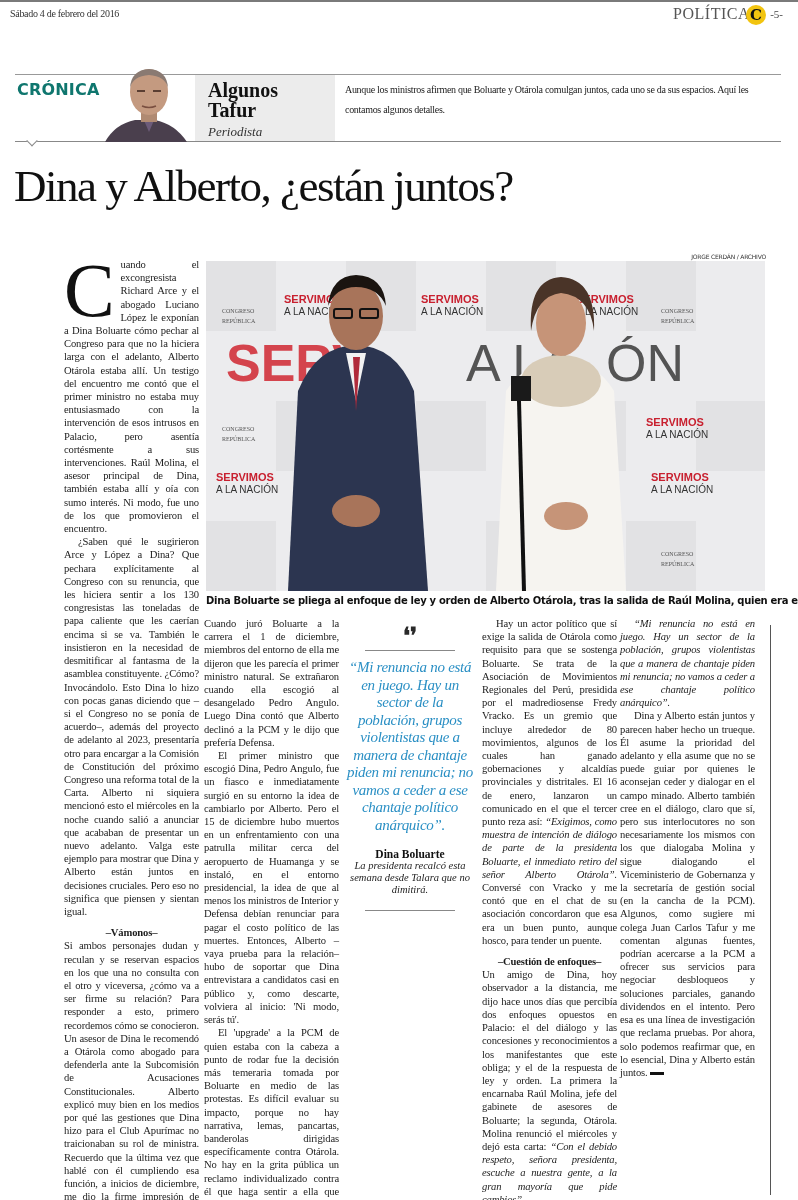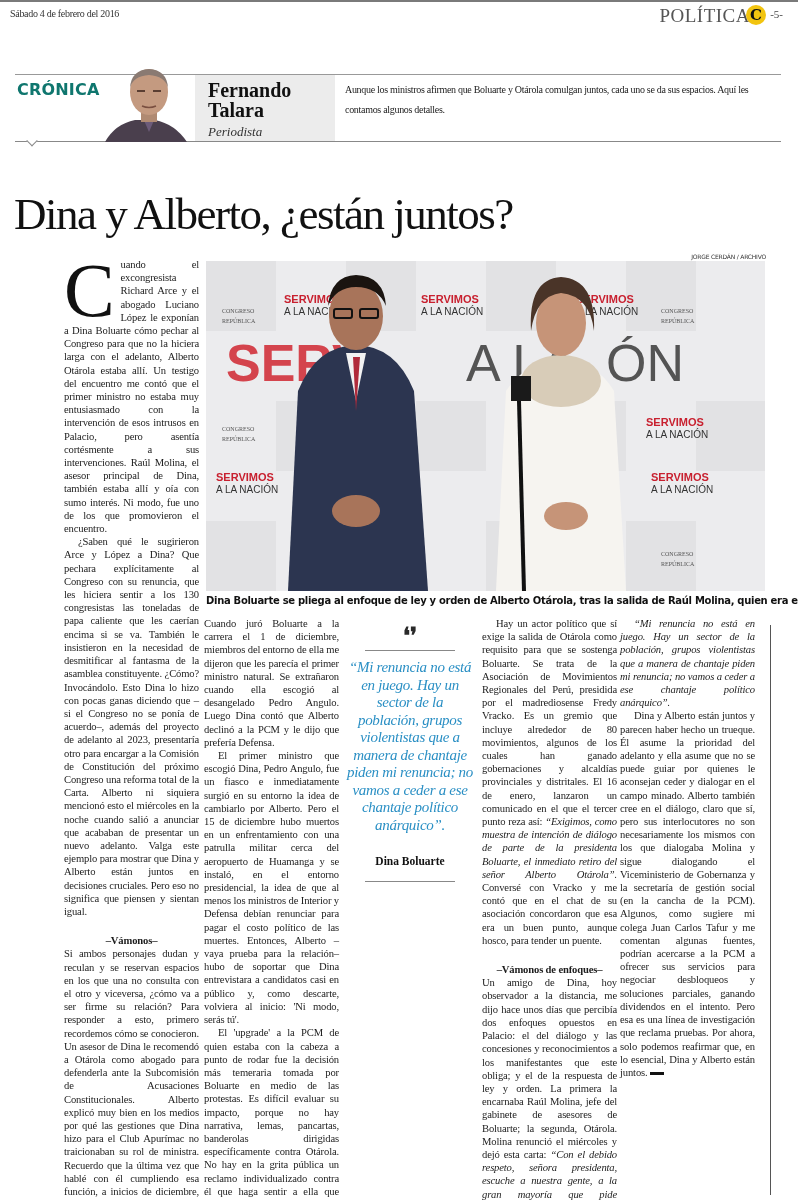--- a/index.html
+++ b/index.html
@@ -1,59 +1,59 @@
 <!DOCTYPE html>
 <html><head>
 <meta charset="utf-8">
 <style>
   * { box-sizing: border-box; margin: 0; padding: 0; }
   html, body { width: 798px; height: 1200px; background: #ffffff; overflow: hidden; }
   body { position: relative; font-family: "Liberation Serif", "DejaVu Serif", serif; color: #1a1a1a; }
 
   .top-rule { position: absolute; left: 0; top: 0; width: 798px; height: 2px; background: #7a7a7a; }
   .date { position: absolute; left: 10px; top: 8px; font-size: 10px; color: #333; letter-spacing: -0.3px; }
-  .section { position: absolute; right: 48px; top: 5px; font-size: 19px; color: #555; letter-spacing: 0.5px; font-family: "Liberation Serif", serif; }
+  .section { position: absolute; right: 48px; top: 5px; font-size: 16px; color: #555; letter-spacing: 0.5px; font-family: "Liberation Serif", serif; }
   .logo { position: absolute; right: 32px; top: 5px; width: 20px; height: 20px; border-radius: 50%; background: #f2c40f; display: flex; align-items: center; justify-content: center; font-weight: bold; font-size: 15px; color: #111; font-family: "DejaVu Serif", serif; }
   .pagenum { position: absolute; right: 15px; top: 8px; font-size: 11px; color: #444; }
 
   .band-rule-top { position: absolute; left: 15px; top: 74px; width: 766px; height: 1px; background: #999; }
   .band-rule-bot { position: absolute; left: 15px; top: 141px; width: 766px; height: 1px; background: #888; }
   .band-tick { position: absolute; left: 28px; top: 141px; width: 8px; height: 8px; border-right: 1px solid #888; border-bottom: 1px solid #888; transform: rotate(45deg) translate(-3px, -3px); background: #fff; }
   .kicker { position: absolute; left: 17px; top: 80px; font-family: "DejaVu Sans", sans-serif; font-weight: bold; font-size: 16px; color: #0f766e; letter-spacing: 0.2px; }
   .author-bg { position: absolute; left: 195px; top: 75px; width: 140px; height: 66px; background: #ececec; }
   .author-photo { position: absolute; left: 95px; top: 62px; width: 110px; height: 80px; overflow: hidden; }
   .author-name { position: absolute; left: 208px; top: 80px; font-size: 20px; font-weight: bold; line-height: 20px; color: #111; }
   .author-role { position: absolute; left: 208px; top: 124px; font-size: 13px; font-style: italic; color: #333; }
   .deck { position: absolute; left: 345px; top: 80px; width: 430px; font-size: 10px; line-height: 20px; color: #222; letter-spacing: -0.3px; }
 
-  .headline { position: absolute; left: 14px; top: 160px; font-size: 45px; line-height: 52px; color: #111; letter-spacing: -1.5px; font-weight: normal; margin-top: 28px; }
+  .headline { position: absolute; left: 14px; top: 160px; font-size: 45px; line-height: 52px; color: #111; letter-spacing: -1.5px; font-weight: normal; }
 
   .credit { position: absolute; right: 32px; top: 253px; font-family: "DejaVu Sans", sans-serif; font-size: 6px; color: #333; letter-spacing: -0.2px; }
 
   .photo { position: absolute; left: 206px; top: 261px; width: 559px; height: 330px; overflow: hidden; background: #e9e9ea; }
   .caption { position: absolute; left: 206px; top: 595px; width: 565px; font-family: "DejaVu Sans", sans-serif; font-weight: bold; font-size: 10px; color: #111; letter-spacing: -0.3px; white-space: nowrap; }
 
   .col { position: absolute; font-size: 10.6px; line-height: 13.2px; color: #1c1c1c; text-align: justify; hyphens: auto; letter-spacing: -0.15px; }
   .col p { text-indent: 14px; }
   .col p.noindent { text-indent: 0; }
-  .col .subhead { text-align: center; font-weight: bold; text-indent: 0; margin-top: 16px; }
+  .col .subhead { text-align: center; font-weight: bold; text-indent: 0; margin-top: 8px; }
   .col em { font-style: italic; }
   .col1 { left: 64px; top: 258px; width: 135px; }
   .col2 { left: 204px; top: 617px; width: 135px; }
   .col3 { left: 482px; top: 617px; width: 135px; }
   .col4 { left: 620px; top: 617px; width: 135px; }
 
   .dropcap { float: left; font-size: 76px; line-height: 60px; margin: 2px 6px 0 0; color: #111; }
   .first-p { text-indent: 0 !important; }
 
   .quote-box { position: absolute; left: 345px; top: 625px; width: 130px; text-align: center; }
   .quote-mark { font-family: "DejaVu Serif", serif; font-weight: bold; font-size: 22px; color: #2a2a2a; line-height: 20px; }
   .quote-rule { width: 90px; height: 1px; background: #888; margin: 5px auto; }
   .quote-text { font-style: italic; color: #2a8fc4; font-size: 15px; line-height: 17.5px; letter-spacing: -0.3px; margin-top: 8px; }
-  .quote-author { font-weight: bold; font-size: 11.5px; margin-top: 21px; color: #111; }
+  .quote-author { font-weight: bold; font-size: 11.5px; margin-top: 14px; color: #111; }
   .quote-desc { font-style: italic; font-size: 10.5px; line-height: 12px; color: #222; }
 
   .right-rule { position: absolute; left: 770px; top: 625px; width: 1px; height: 570px; background: #555; }
   .end-mark { display: inline-block; width: 14px; height: 3px; background: #111; vertical-align: middle; margin-left: 2px; }
 </style>
 </head>
 <body>
 
 <div class="top-rule"></div>
 <div class="date">Sábado 4 de febrero del 2016</div>
@@ -74,22 +74,22 @@
     <path d="M48 56 L54 70 L60 56 Z" fill="#6c5b79"></path>
     <rect x="46" y="46" width="16" height="14" fill="#b08a72"></rect>
     <ellipse cx="54" cy="30" rx="19" ry="23" fill="#c49a80"></ellipse>
     <path d="M35 26 Q36 8 54 7 Q72 8 73 26 Q70 14 54 13 Q38 14 35 26 Z" fill="#8a7a72"></path>
     <rect x="42" y="28" width="8" height="2" fill="#5a3e32"></rect>
     <rect x="58" y="28" width="8" height="2" fill="#5a3e32"></rect>
     <path d="M47 44 Q54 47 61 44" stroke="#7a4f40" stroke-width="1.5" fill="none"></path>
   </svg>
 </div>
 <div class="author-name">
-  <div>Fernando</div>
-  <div>Talara</div>
+  <div>Algunos</div>
+  <div>Tafur</div>
 </div>
 <div class="author-role">Periodista</div>
 <div class="deck">Aunque los ministros afirmen que Boluarte y Otárola comulgan juntos, cada uno se da sus espacios. Aquí les contamos algunos detalles.</div>
 
 <h1 class="headline">Dina y Alberto, ¿están juntos?</h1>
 
 <div class="credit">JORGE CERDÁN / ARCHIVO</div>
 
 <div class="photo">
   <svg width="559" height="330" viewBox="0 0 559 330">
@@ -166,26 +166,27 @@
   <p class="noindent">Cuando juró Boluarte a la carrera el 1 de diciembre, miembros del entorno de ella me dijeron que les parecía el primer ministro natural. Se extrañaron cuando ella escogió al desangelado Pedro Angulo. Luego Dina contó que Alberto declinó a la PCM y le dijo que prefería Defensa.</p>
   <p>El primer ministro que escogió Dina, Pedro Angulo, fue un fiasco e inmediatamente surgió en su entorno la idea de cambiarlo por Alberto. Pero el 15 de diciembre hubo muertos en un enfrentamiento con una patrulla militar cerca del aeropuerto de Huamanga y se instaló, en el entorno presidencial, la idea de que al menos los ministros de Interior y Defensa debían renunciar para pagar el costo político de las muertes. Entonces, Alberto –vaya prueba para la relación– hubo de soportar que Dina entrevistara a candidatos casi en público y, como descarte, volviera al inicio: 'Ni modo, serás tú'.</p>
   <p>El 'upgrade' a la PCM de quien estaba con la cabeza a punto de rodar fue la decisión más temeraria tomada por Boluarte en medio de las protestas. Es difícil evaluar su impacto, porque no hay narrativa, lemas, pancartas, banderolas dirigidas específicamente contra Otárola. No hay en la grita pública un reclamo individualizado contra él que haga sentir a ella que entregar su cabeza puede ser una gran salida política. Si lo percibiera así, probablemente ya habría hecho rodar su cabeza desde la Plaza de Armas hasta el cruce de La Colmena y la avenida Abancay, la zona más caliente de la protesta en Lima.</p>
 </div>
 
 <div class="quote-box">
   <div class="quote-mark">❛❜</div>
   <div class="quote-rule"></div>
   <div class="quote-text">“Mi renuncia no está en juego. Hay un sector de la población, grupos violentistas que a manera de chantaje piden mi renuncia; no vamos a ceder a ese chantaje político anárquico”.</div>
   <div class="quote-author">Dina Boluarte</div>
+  <div class="quote-desc">La presidenta recalcó esta semana desde Talara que no dimitirá.</div>
   <div class="quote-rule" style="margin-top:14px"></div>
 </div>
 
 <div class="col col3">
   <p><span>Hay un actor político que sí exige la salida de Otárola como requisito para que se sostenga Boluarte. Se trata de la Asociación de Movimientos Regionales del Perú, presidida por el madrediosense Fredy Vracko. Es un gremio que incluye alrededor de 80 movimientos, algunos de los cuales han ganado gobernaciones y alcaldías provinciales y distritales. El 16 de enero, lanzaron un comunicado en el que el tercer punto reza así:</span> <em>“Exigimos, como muestra de intención de diálogo de parte de la presidenta Boluarte, el inmediato retiro del señor Alberto Otárola”.</em> <span>Conversé con Vracko y me contó que en el chat de su asociación concordaron que esa era un buen punto, aunque hosco, para tender un puente.</span></p>
-  <p class="subhead">–Vámonos de enfoques–</p>
+  <p class="subhead">–Cuestión de enfoques–</p>
   <p class="noindent"><span>Un amigo de Dina, hoy observador a la distancia, me dijo hace unos días que percibía dos enfoques opuestos en Palacio: el del diálogo y las concesiones y reconocimientos a los manifestantes que este obliga; y el de la respuesta de ley y orden. La primera la encarnaba Raúl Molina, jefe del gabinete de asesores de Boluarte; la segunda, Otárola. Molina renunció el miércoles y dejó esta carta:</span> <em>“Con el debido respeto, señora presidenta, escuche a nuestra gente, a la gran mayoría que pide cambios”.</em></p>
 
 </div>
 
 <div class="col col4">
   <p><em>“Mi renuncia no está en juego. Hay un sector de la población, grupos violentistas que a manera de chantaje piden mi renuncia; no vamos a ceder a ese chantaje político anárquico”.</em></p>
   <p><span>Dina y Alberto están juntos y parecen haber hecho un trueque. Él asume la prioridad del adelanto y ella asume que no se puede guiar por quienes le aconsejan ceder y dialogar en el campo minado. Alberto también cree en el diálogo, claro que sí, pero sus interlocutores no son necesariamente los mismos con los que dialogaba Molina y sigue dialogando el Viceministerio de Gobernanza y la secretaría de gestión social (en la cancha de la PCM). Algunos, como sugiere mi colega Juan Carlos Tafur y me comentan algunas fuentes, podrían acercarse a la PCM a ofrecer sus servicios para negociar desbloqueos y soluciones parciales, ganando dividendos en el intento. Pero esa es una línea de investigación que reclama pruebas. Por ahora, solo podemos reafirmar que, en lo esencial, Dina y Alberto están juntos.</span><span class="end-mark"></span></p>
 </div>
 
 <div class="right-rule"></div>

